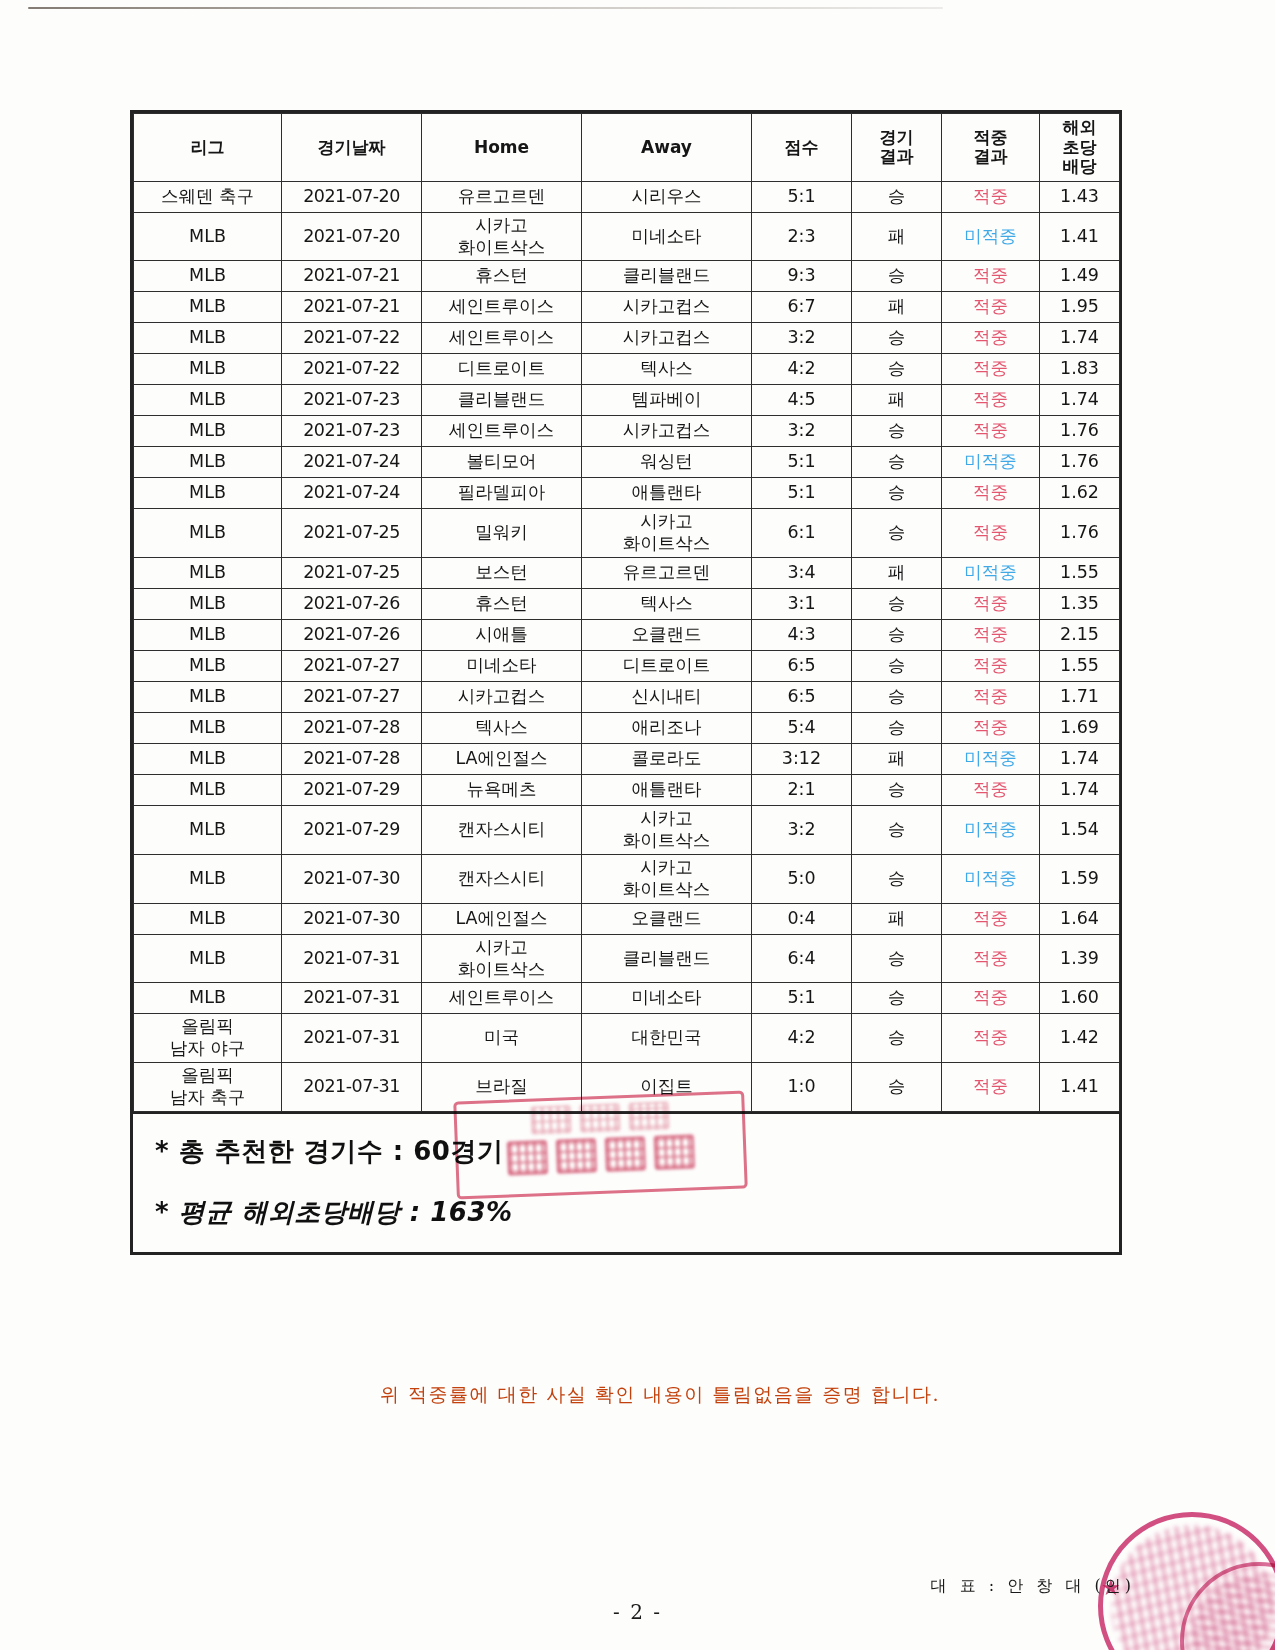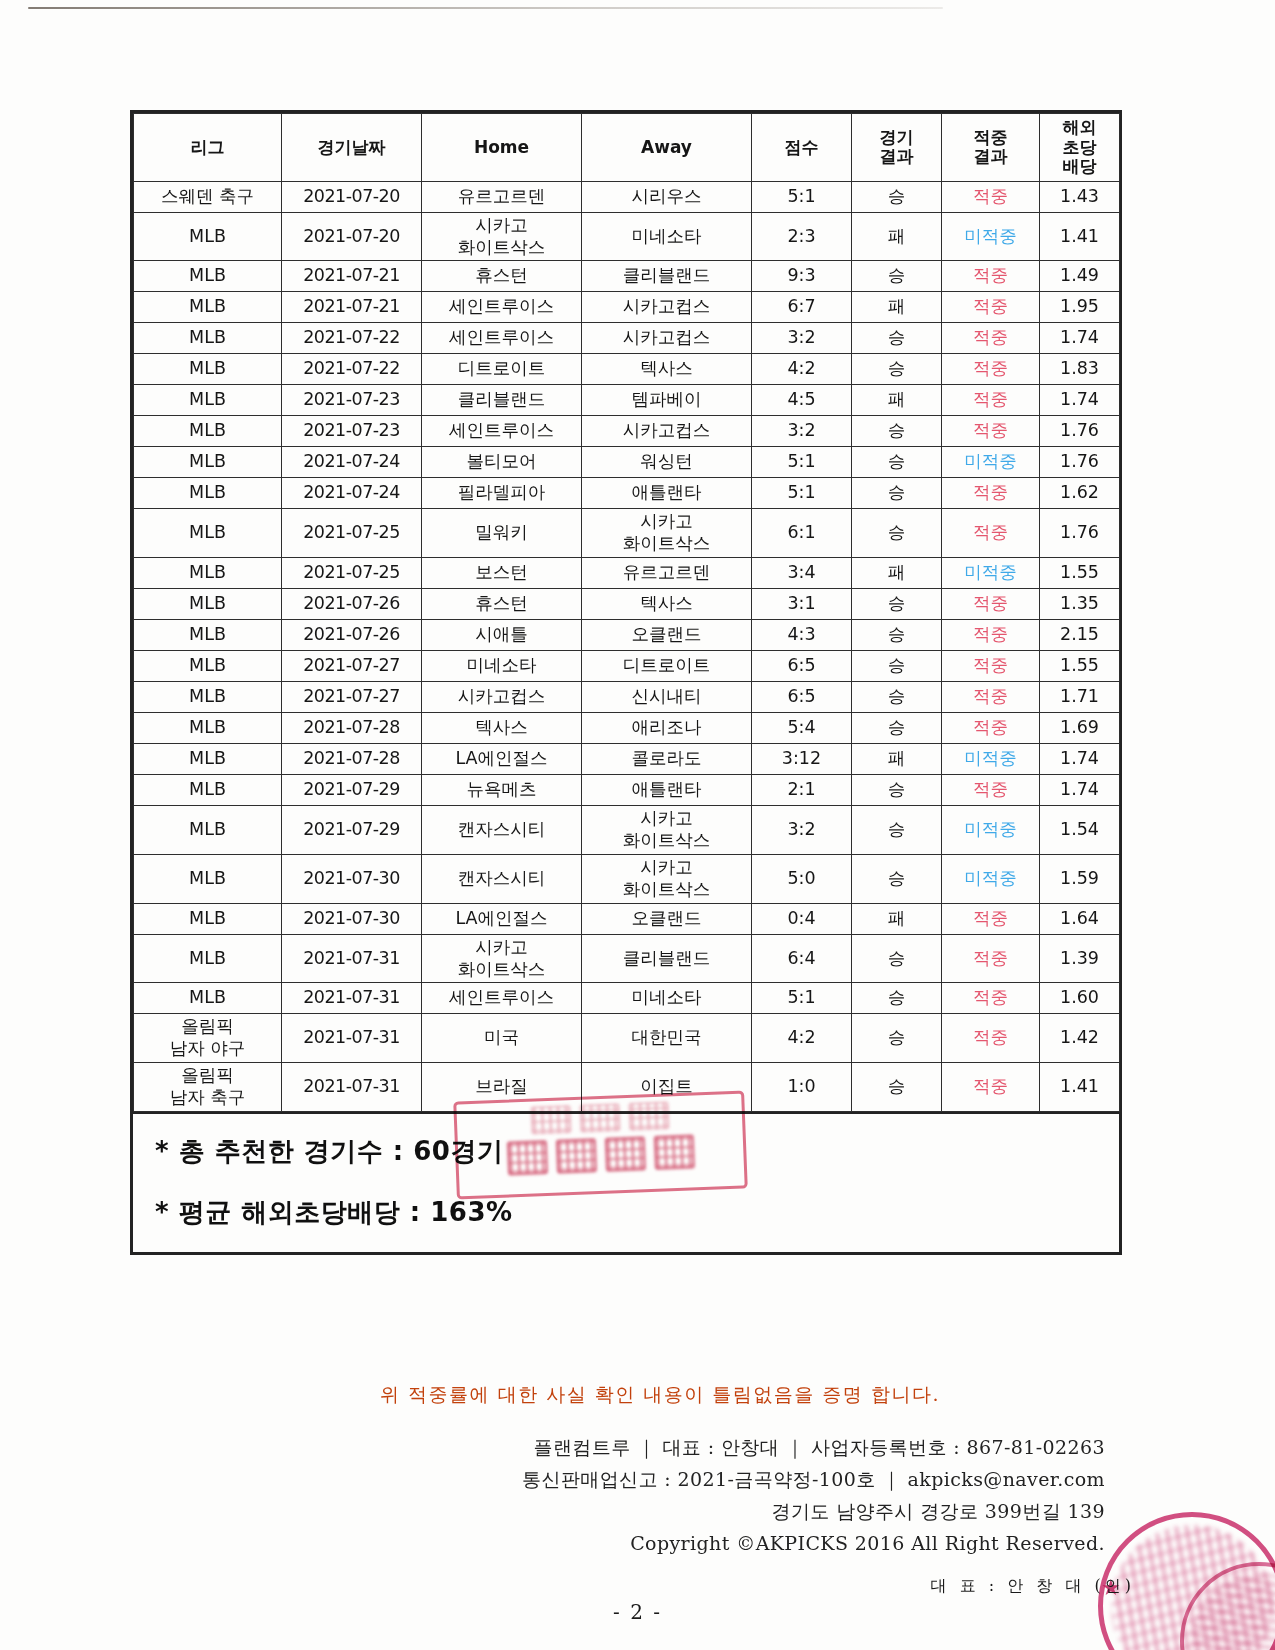--- a/index.html
+++ b/index.html
@@ -55,21 +55,21 @@
     border-top:2.4px solid #232323;
     padding:20px 23px 20px 22px;
   }
   .s-line{
     font-weight:bold;
     font-size:26px;
     letter-spacing:0.5px;
     margin:0 0 26px 0;
     color:#101010;
   }
-  .s-line:last-child{margin-bottom:2px;}
+  .s-line:last-child{margin-bottom:2px;font-style:italic;}
   .s-line.pink{color:var(--summary-color,#f4566e);}
   
   .rect-stamp{
     position:absolute;left:455px;top:1096px;width:285px;height:92px;
     border:3.5px solid rgba(205,45,80,.75);
     border-radius:5px;
     transform:rotate(-2.2deg);
     mix-blend-mode:multiply;
     opacity:.9;
   }
@@ -469,26 +469,20 @@
     <div class="r2">
       <span class="glyph"></span>
       <span class="glyph"></span>
       <span class="glyph"></span>
       <span class="glyph"></span>
     </div>
   </div>
 
   <div class="cert-line">위 적중률에 대한 사실 확인 내용이 틀림없음을 증명 합니다.</div>
 
-  <div class="company">
-    <div>플랜컴트루 ｜ 대표 : 안창대 ｜ 사업자등록번호 : 867-81-02263</div>
-    <div>통신판매업신고 : 2021-금곡약정-100호 ｜ akpicks@naver.com</div>
-    <div>경기도 남양주시 경강로 399번길 139</div>
-    <div>Copyright ©AKPICKS 2016 All Right Reserved.</div>
-  </div>
 
   <div class="signature">대 표 : 안 창 대  (인)</div>
 
   <div class="round-stamp">
     <span class="star">★</span>
     <div class="inner"></div>
   </div>
   <div class="round-stamp2">
     <div class="inner"></div>
   </div>

